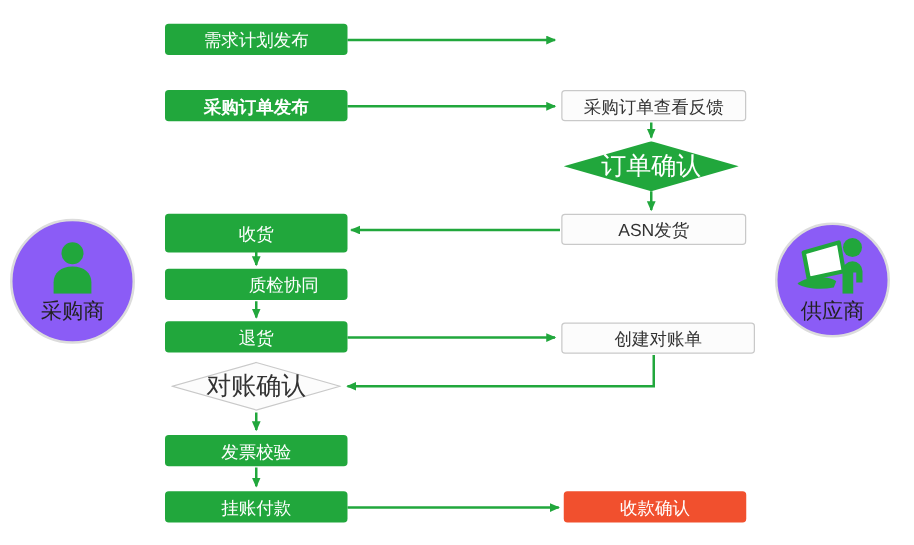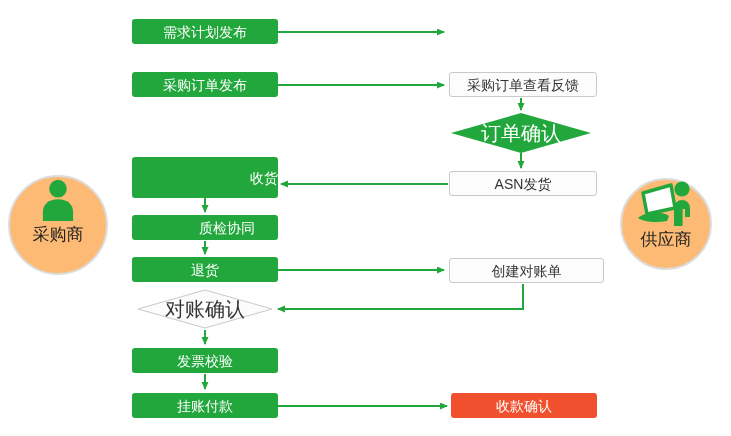--- a/index.html
+++ b/index.html
@@ -28,22 +28,22 @@
   .node-red{background:var(--red);color:#ffffff;text-align:right;}
   .diamond{position:absolute;z-index:2;}
   .diamond svg{position:absolute;left:0;top:0;}
   .diamond .dlabel{
     position:absolute;left:0;top:0;width:100%;height:100%;
     display:flex;align-items:center;justify-content:center;font-size:20px;line-height:1;
   }
   .diamond-green .dlabel{color:#ffffff;}
   .diamond-white .dlabel{color:var(--ink);}
   .actor{
-    position:absolute;z-index:2;background:#fdba74;border:2px solid var(--circle-border);
-    border-radius:50%;display:flex;flex-direction:column;align-items:center;
+    position:absolute;z-index:2;background:#8b5cf6;border:2px solid var(--circle-border);
+    border-radius:50%;display:flex;flex-direction:column;align-items:center;justify-content:center;
   }
   .actor .alabel{color:#222222;font-size:17px;margin-top:2px;}
   .actor .aicon{display:block;}
 </style>
 </head>
 <body>
 
 <div class="canvas">
 
   <svg class="arrows" width="731" height="436">
@@ -80,24 +80,24 @@
       <path d="M3,38 C9,32 28,31 34,36 L32,41 C21,43 9,42 3,38 Z" fill="var(--green)"></path>
       <circle cx="47" cy="9" r="7.6" fill="var(--green)"></circle>
       <path d="M39,46 V28 a8,8 0 0 1 16,0 v9 h-5 v-8 h-2.4 v17 z" fill="var(--green)"></path>
     </svg>
     <span class="alabel">供应商</span>
   </div>
 
   <div class="node node-green" style="left:132px;top:19px;width:146px;height:25px;">
     <span>需求计划发布</span>
   </div>
-  <div class="node node-green" style="left:132px;top:72px;width:146px;height:25px;">
+  <div class="node node-green" style="left:132px;top:72px;width:146px;height:25px;font-weight:bold;">
     <span>采购订单发布</span>
   </div>
-  <div class="node node-green" style="left:132px;top:157px;width:146px;height:41px;justify-content:flex-end;">
+  <div class="node node-green" style="left:132px;top:171px;width:146px;height:31px;">
     <span>收货</span>
   </div>
   <div class="node node-green" style="left:132px;top:215px;width:146px;height:25px;padding-left:44px;">
     <span>质检协同</span>
   </div>
   <div class="node node-green" style="left:132px;top:257px;width:146px;height:25px;">
     <span>退货</span>
   </div>
   <div class="node node-green" style="left:132px;top:348px;width:146px;height:25px;">
     <span>发票校验</span>

